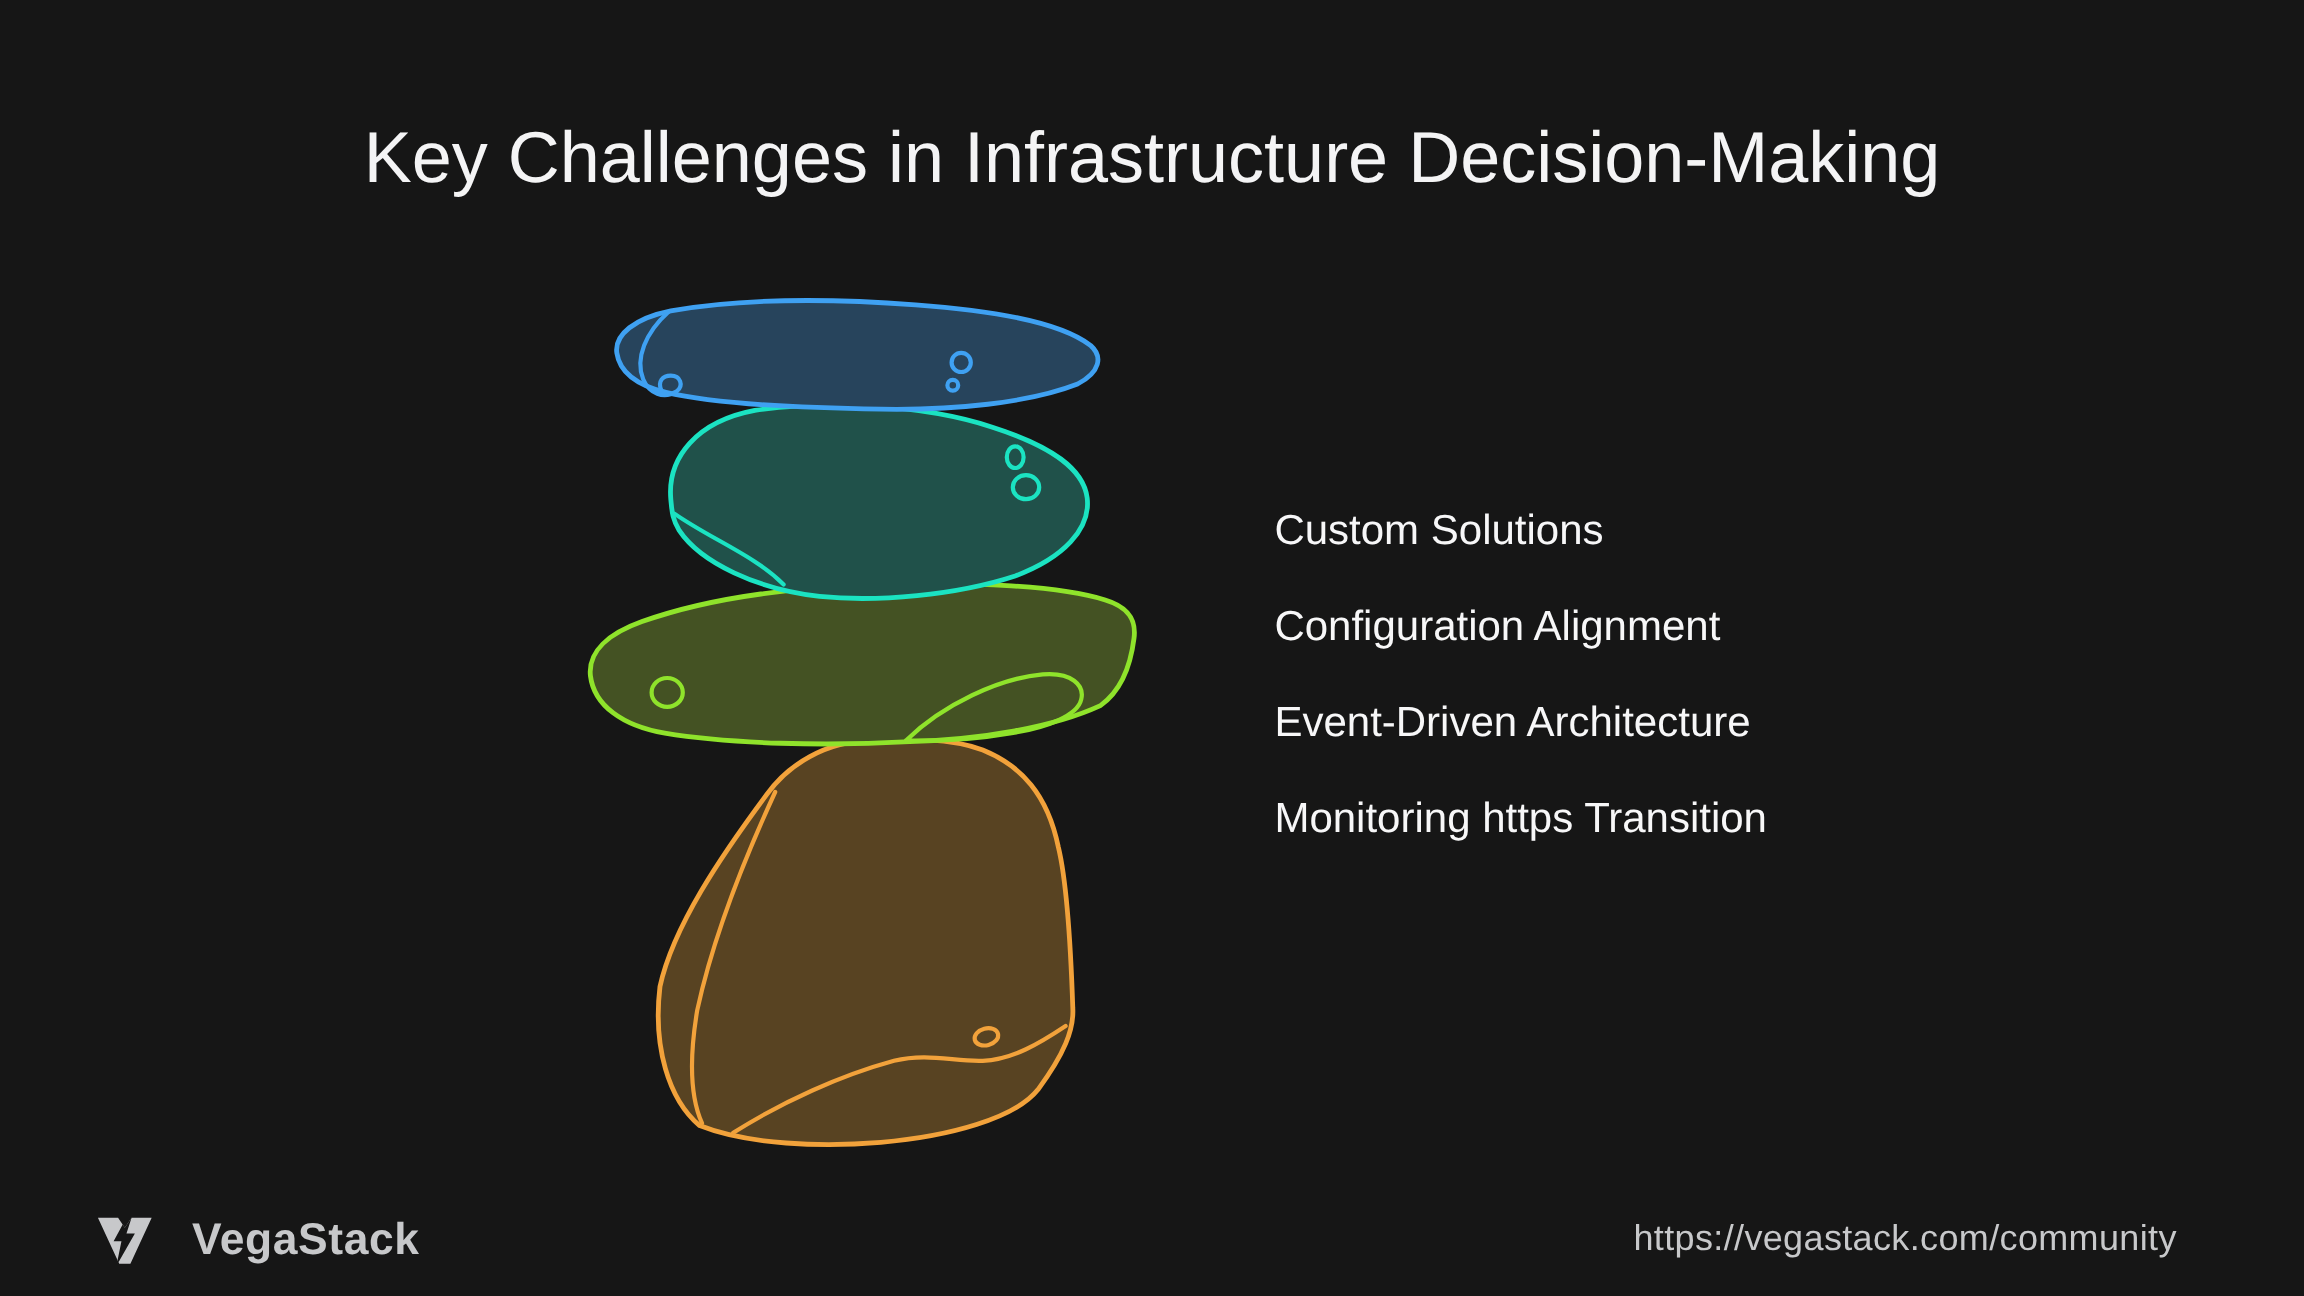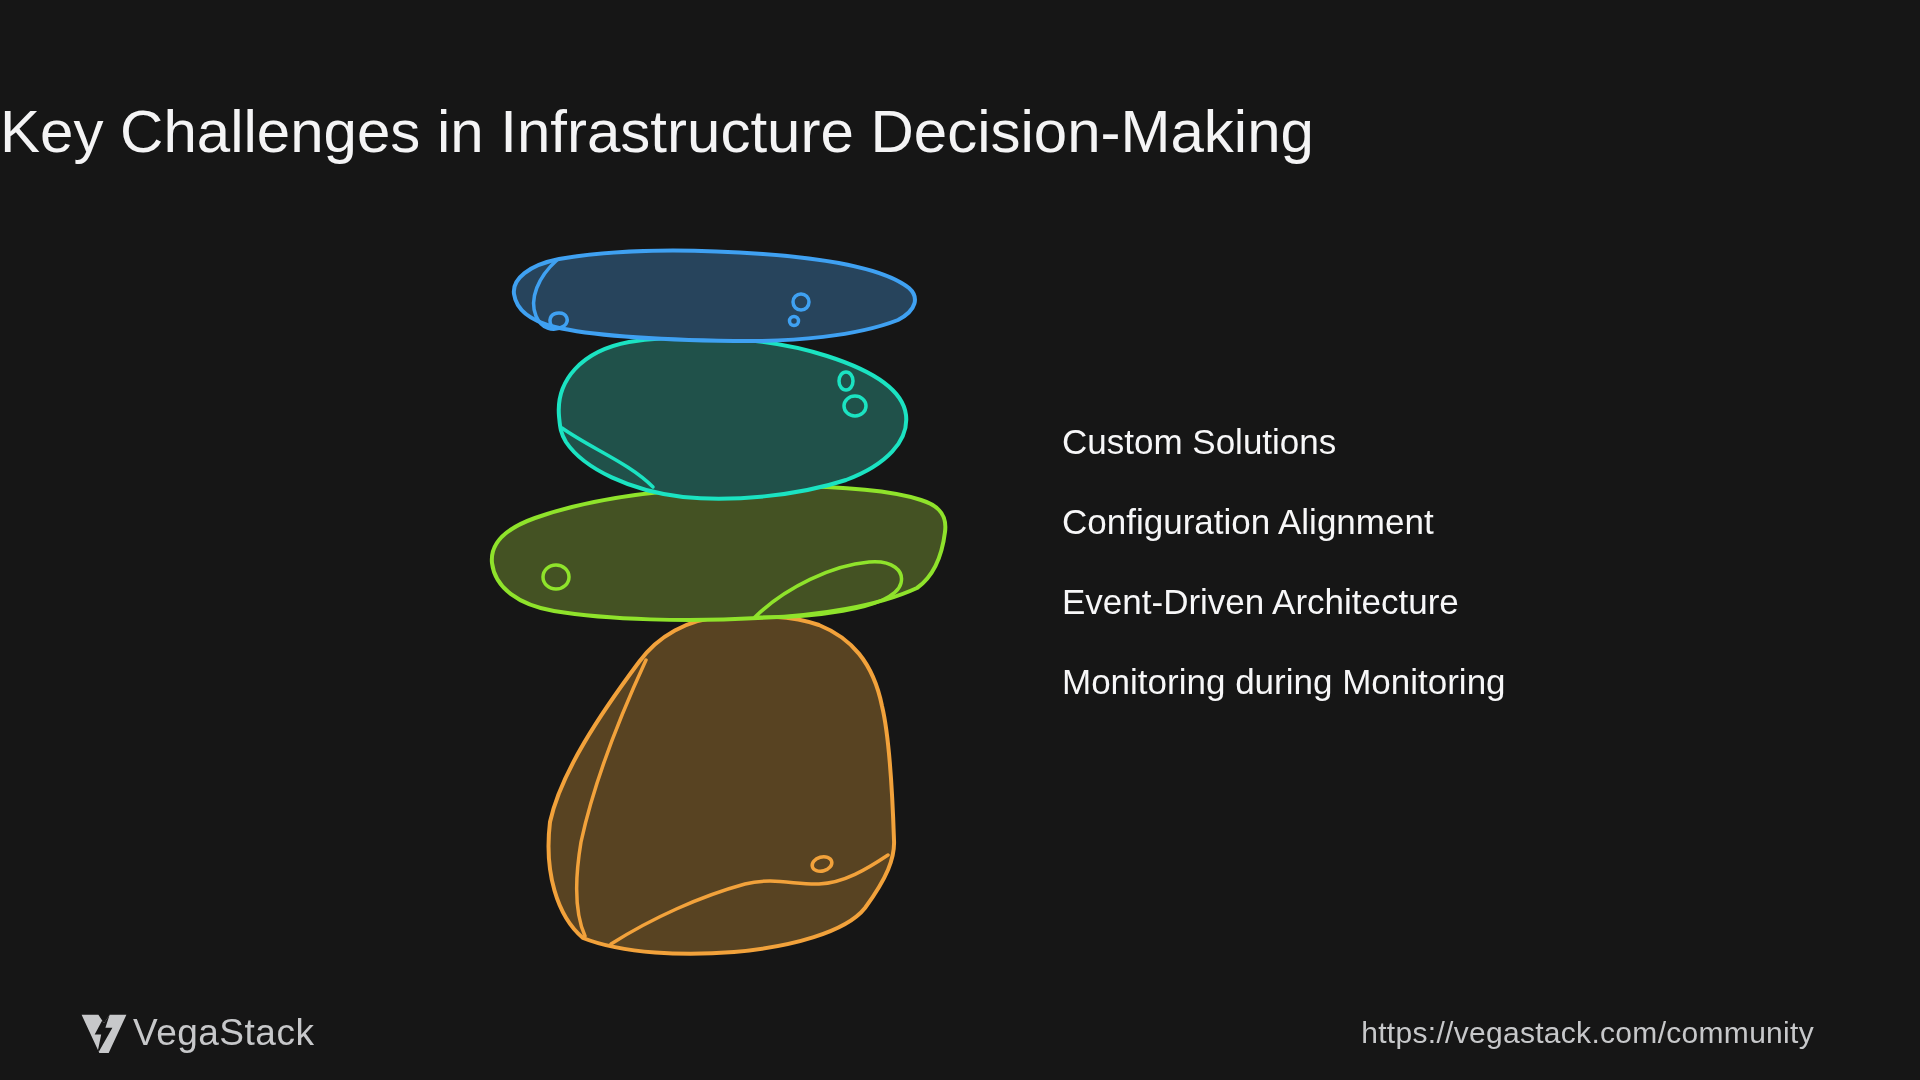--- a/index.html
+++ b/index.html
@@ -12,20 +12,21 @@
   html,body{background:var(--background);}
   .slide{
     position:relative;
     width:1920px;height:1080px;
     background:var(--background);
     overflow:hidden;
     font-family:"Liberation Sans","DejaVu Sans",sans-serif;
   }
   .title{
     position:absolute;top:96px;left:0;width:100%;
+    text-align:center;
     color:var(--title-text);
     font-size:60px;font-weight:500;
     letter-spacing:0px;
     line-height:1.2;
   }
   .stones-svg{position:absolute;left:0;top:0;}
   .challenge-list{
     position:absolute;left:1062px;top:424px;
     display:flex;flex-direction:column;gap:44px;
   }
@@ -33,22 +34,23 @@
     color:var(--list-text);
     font-size:35px;font-weight:400;
     line-height:36px;white-space:nowrap;
   }
   .footer-brand{
     position:absolute;left:80px;bottom:26px;
     display:flex;align-items:center;gap:5px;
   }
   .brand-name{
     color:var(--footer-text);
-    font-size:37px;font-weight:400;
+    font-size:37px;font-weight:700;
     letter-spacing:0.5px;
+    margin-left:27px;
   }
   .footer-url{
     position:absolute;right:106px;bottom:30px;
     color:var(--footer-text);
     font-size:30px;font-weight:400;
     letter-spacing:0.3px;
     margin-top:12px;
   }
 </style>
 </head>
@@ -85,21 +87,21 @@
       <path fill="none" stroke-width="3.5" d="M557,260 C538,277 529,299 536,316 C541,328 553,333 564,326 C570,321 567,313 559,313 C552,313 548,318 551,325"></path>
       <circle fill="none" stroke-width="3.5" cx="801" cy="302" r="8"></circle>
       <circle fill="none" stroke-width="3.5" cx="794" cy="321" r="4.5"></circle>
     </g>
   </svg>
 
   <div class="challenge-list">
     <div class="challenge-item">Custom Solutions</div>
     <div class="challenge-item">Configuration Alignment</div>
     <div class="challenge-item">Event-Driven Architecture</div>
-    <div class="challenge-item">Monitoring during Monitoring</div>
+    <div class="challenge-item">Monitoring https Transition</div>
   </div>
 
   <div class="footer-brand">
     <svg width="48" height="42" viewBox="0 0 100 90">
       <defs>
         <clipPath id="vclip">
           <polygon points="2,6 38,6 50,24 62,6 98,6 60,88 40,88"></polygon>
         </clipPath>
       </defs>
       <polygon points="2,6 38,6 50,24 62,6 98,6 60,88 40,88" fill="#C7C8CA"></polygon>

